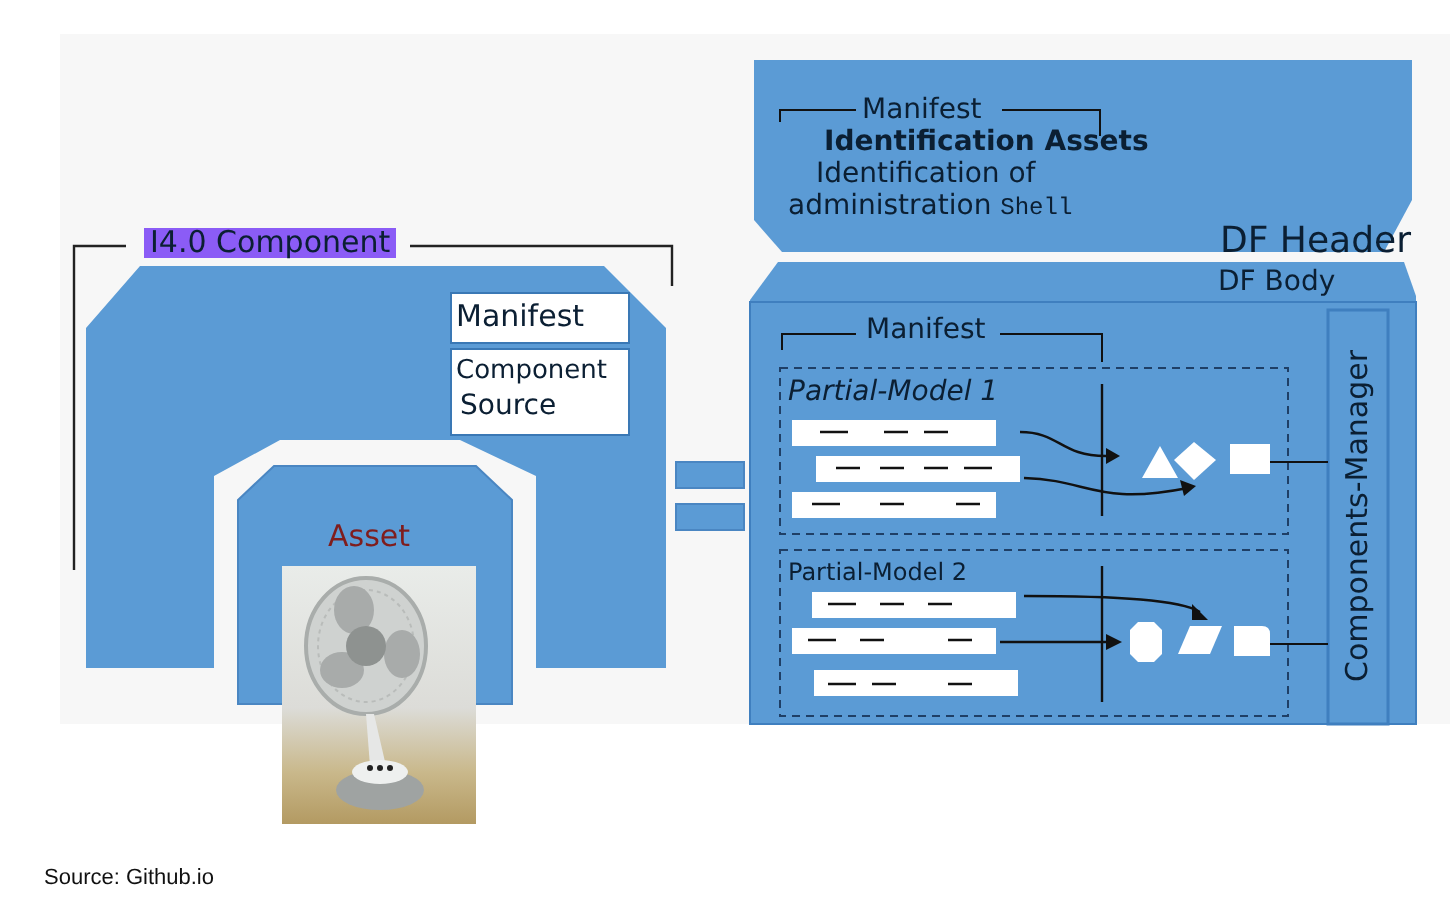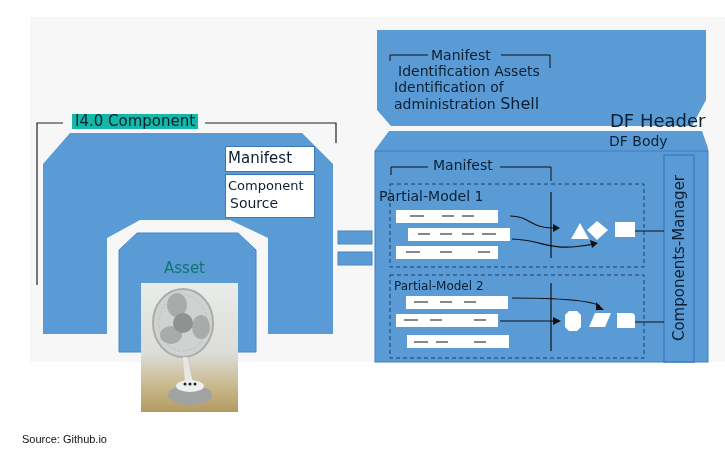--- a/index.html
+++ b/index.html
@@ -88,52 +88,52 @@
   <polygon points="596,302 604,310 596,310" fill="#111"></polygon>
   <line x1="500" y1="321" x2="553" y2="321" stroke="#111" stroke-width="1.2"></line>
   <polygon points="553,317 561,321 553,325" fill="#111"></polygon>
 
   <polygon points="565,315 569,311 577,311 581,315 581,327 577,331 569,331 565,327" fill="#fff"></polygon>
   <polygon points="589,327 595,313 611,313 605,327" fill="#fff"></polygon>
   <path d="M617,313h14q4,0 4,4v11h-18z" fill="#fff"></path>
   <line x1="635" y1="322" x2="664" y2="322" stroke="#111" stroke-width="1"></line>
 </svg>
 
-<div class="lbl" style="left:72px;top:114px;font-size:15px;background:#14b8a6;padding:0 3px;">I4.0 Component</div>
+<div class="lbl" style="left:72px;top:114px;font-size:15px;background:#8b5cf6;padding:0 3px;">I4.0 Component</div>
 <div class="wbox" style="left:225px;top:146px;width:88px;height:24px;">
   <div class="lbl" style="left:2px;top:4px;font-size:15px;">Manifest</div>
 </div>
 <div class="wbox" style="left:225px;top:174px;width:88px;height:42px;">
   <div class="lbl" style="left:2px;top:4px;font-size:13px;">Component</div>
   <div class="lbl" style="left:4px;top:21px;font-size:14px;">Source</div>
 </div>
-<div class="lbl" style="left:164px;top:261px;font-size:15px;color:#0f766e;">Asset</div>
+<div class="lbl" style="left:164px;top:261px;font-size:15px;color:#7f1d1d;">Asset</div>
 
 <div class="fan">
   <svg width="97" height="129">
     <ellipse cx="42" cy="40" rx="30" ry="34" fill="#cfd2d0" stroke="#a9adab" stroke-width="2"></ellipse>
     <ellipse cx="42" cy="40" rx="24" ry="28" fill="none" stroke="#b9bcba" stroke-width="1" stroke-dasharray="2,2"></ellipse>
     <ellipse cx="36" cy="22" rx="10" ry="12" fill="#a8abaa"></ellipse>
     <ellipse cx="30" cy="52" rx="11" ry="9" fill="#a8abaa"></ellipse>
     <ellipse cx="60" cy="44" rx="9" ry="12" fill="#a8abaa"></ellipse>
     <circle cx="42" cy="40" r="10" fill="#8e9290"></circle>
     <path d="M46,74 L52,100 L44,100 L42,74z" fill="#e6e7e6"></path>
     <ellipse cx="49" cy="112" rx="22" ry="10" fill="#9fa3a2"></ellipse>
     <ellipse cx="49" cy="103" rx="14" ry="6" fill="#eef0ef"></ellipse>
     <circle cx="44" cy="101" r="1.5" fill="#222"></circle>
       <circle cx="49" cy="101" r="1.5" fill="#222"></circle>
       <circle cx="54" cy="101" r="1.5" fill="#222"></circle>
   </svg>
 </div>
 
 <div class="lbl" style="left:431px;top:48px;font-size:14px;">Manifest</div>
-<div class="lbl" style="left:398px;top:64px;font-size:14px;">Identification Assets</div>
-<div class="lbl" style="left:394px;top:80px;font-size:14px;">Identification of</div>
-<div class="lbl" style="left:394px;top:96px;font-size:14px;"><span>administration</span> <span style="font-size:16px;">Shell</span></div>
+<div class="lbl" style="left:412px;top:64px;font-size:14px;font-weight:bold;">Identification Assets</div>
+<div class="lbl" style="left:408px;top:80px;font-size:14px;">Identification of</div>
+<div class="lbl" style="left:394px;top:96px;font-size:14px;"><span>administration</span> <span style="font-size:12px;font-family:Liberation Mono, monospace;">Shell</span></div>
 <div class="lbl" style="left:610px;top:112px;font-size:18px;">DF Header</div>
 <div class="lbl" style="left:609px;top:134px;font-size:14px;text-align:right;">DF Body</div>
 
 <div class="lbl" style="left:433px;top:158px;font-size:14px;">Manifest</div>
-<div class="lbl" style="left:379px;top:189px;font-size:14px;">Partial-Model 1</div>
+<div class="lbl" style="left:394px;top:189px;font-size:14px;font-style:italic;">Partial-Model 1</div>
 <div class="lbl" style="left:394px;top:280px;font-size:12px;">Partial-Model 2</div>
 <div class="lbl" style="left:679px;top:258px;font-size:15px;transform:translate(-50%,-50%) rotate(-90deg);">Components-Manager</div>
 
 <div class="source">Source: Github.io</div>
 
 </body></html>

